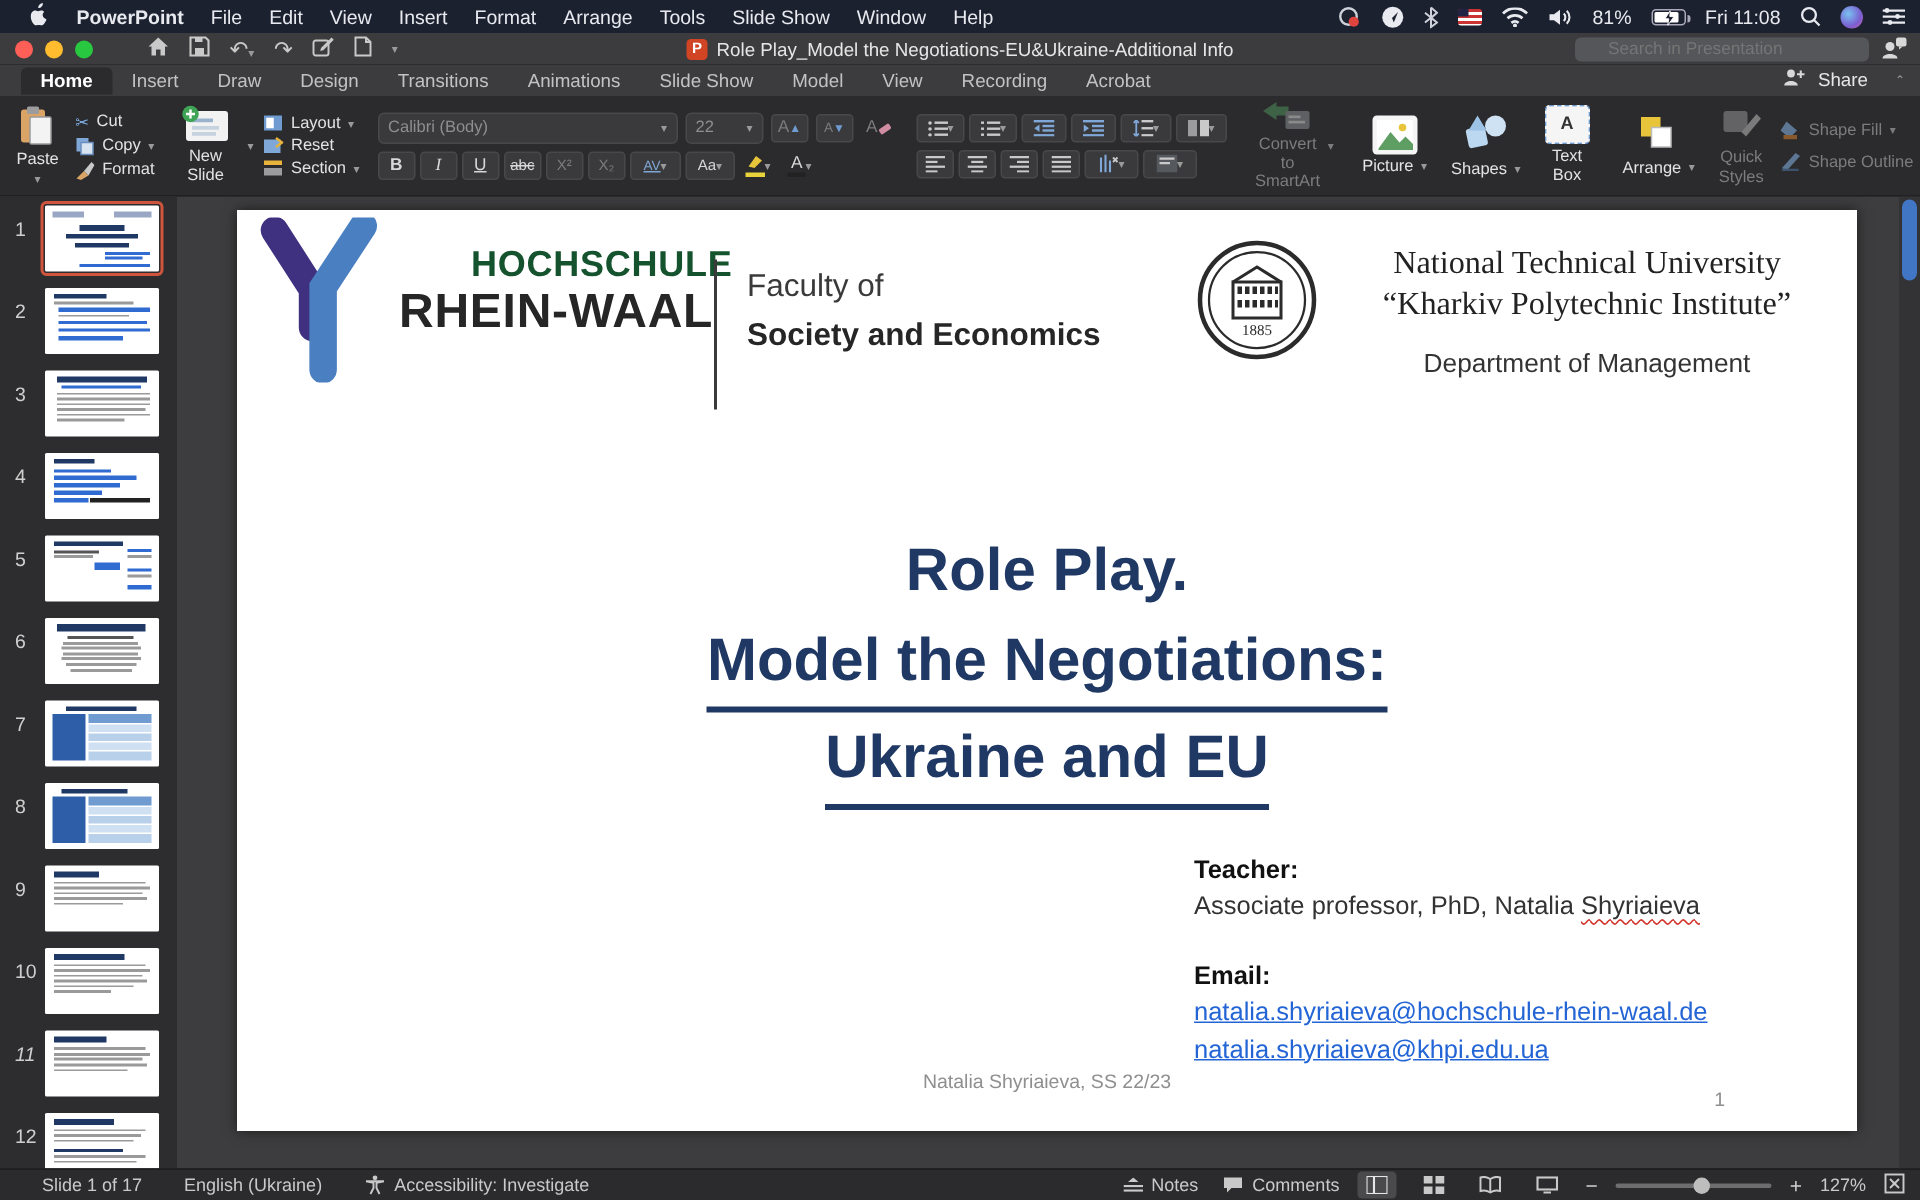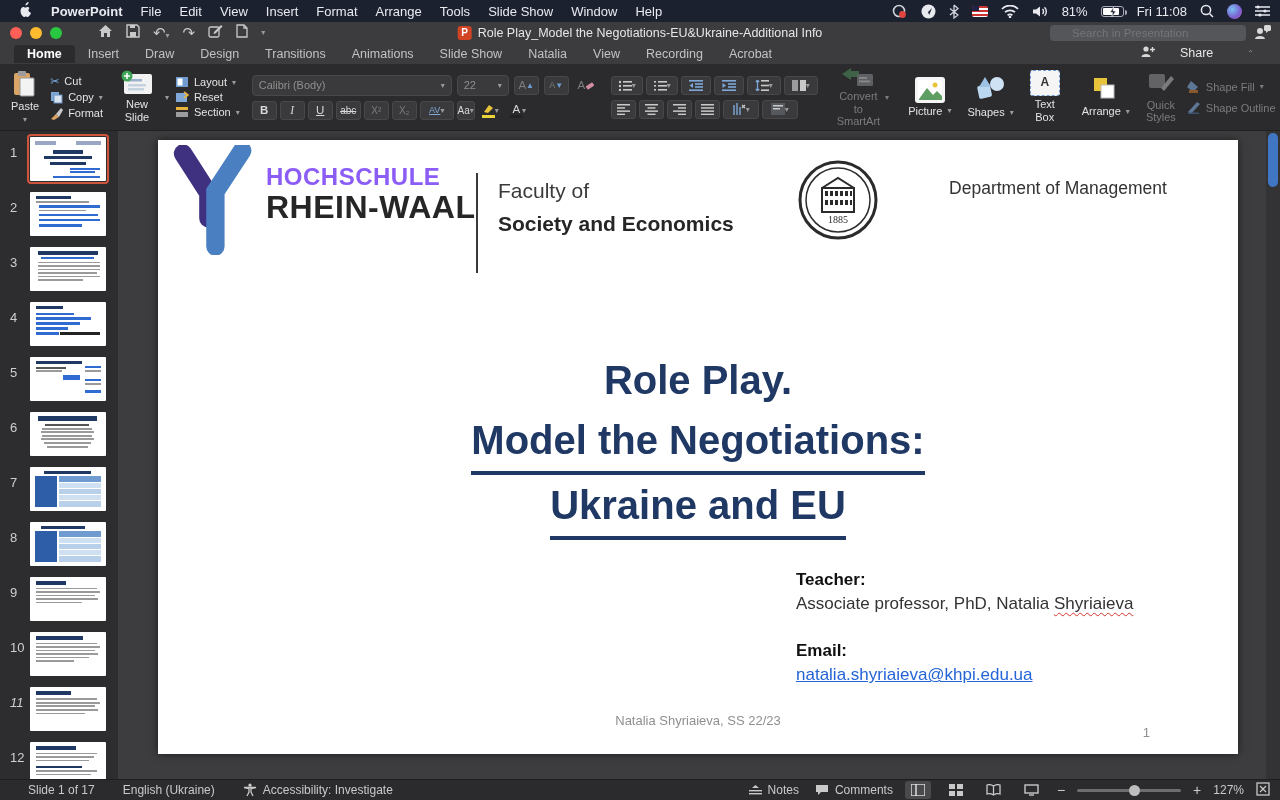--- a/index.html
+++ b/index.html
@@ -34,21 +34,21 @@
     font-weight:bold; display:flex; align-items:center; justify-content:center; }
   #tb-search { position:absolute; right:34px; top:3px; width:196px; height:16px; background:#54565a;
     border:none; border-radius:4px; color:#b5b5b5; font-size:11.5px; padding-left:22px; }
   #tb-search-ico { position:absolute; right:212px; top:5px; }
 
   
   #tabrow { position:absolute; left:0; top:43px; width:1280px; height:21px; background:#3c3c3e;
     display:flex; align-items:center; padding-left:14px; color:#c2c2c2; font-size:12.5px; }
   .tab { padding:2px 13px; border-radius:4px 4px 0 0; }
   .tab.active { background:#2b2b2d; color:#fff; font-weight:bold; }
-  #share-box { position:absolute; right:26px; top:45px; display:flex; gap:24px; align-items:center;
+  #share-box { position:absolute; right:10px; top:45px; display:flex; gap:8px; align-items:center;
     color:#e6e6e6; font-size:12.5px; z-index:60; }
 
   
   #ribbon { position:absolute; left:0; top:64px; width:1280px; height:67px; background:#2b2b2d;
     color:#e3e3e3; font-size:11px; display:flex; align-items:stretch; border-bottom:1px solid #202022; }
   .rgroup { display:flex; align-items:center; padding:4px 6px; gap:6px; }
   .rsep { width:1px; background:#1d1d1f; margin:4px 0; }
   .bigbtn { display:flex; flex-direction:column; align-items:center; justify-content:center; gap:2px;
     padding:2px 5px; text-align:center; line-height:1.15; }
   .stack { display:flex; flex-direction:column; justify-content:center; gap:3px; }
@@ -76,21 +76,21 @@
   #canvas { position:absolute; left:118px; top:0; width:1148px; height:648px; }
   #vscroll { position:absolute; right:0; top:0; width:14px; height:648px; background:#333335; }
   #vthumb { position:absolute; left:2px; top:2px; width:10px; height:54px; background:#4176c4; border-radius:5px; }
 
   
   #slide { position:absolute; left:40px; top:9px; width:1080px; height:614px; background:#fff;
     box-shadow:0 0 8px rgba(0,0,0,.55); color:#222; }
   
   #hsrw { position:absolute; left:10px; top:5px; width:590px; height:142px; }
   #hsrw-text { position:absolute; left:98px; top:18px; }
-  #hsrw-l1 { font-size:24px; font-weight:bold; color:#8b5cf6; letter-spacing:.5px; }
+  #hsrw-l1 { font-size:24px; font-weight:bold; color:#14532d; letter-spacing:.5px;margin-left:48px; }
   #hsrw-l2 { font-size:32px; font-weight:bold; color:#262626; letter-spacing:.5px; line-height:1.02; }
   #hsrw-l3 { font-size:15.5px; font-weight:bold; color:#262626; margin-top:5px; line-height:1.25; }
   #hsrw-div { position:absolute; left:308px; top:28px; width:2px; height:100px; background:#3a3a3a; }
   #faculty { position:absolute; left:330px; top:30px; font-size:21px; color:#3a3a3a; line-height:1.55; }
   #faculty .b { font-weight:bold; color:#262626; }
   
   #ntu { position:absolute; left:640px; top:18px; width:430px; }
   #ntu-seal { position:absolute; left:0; top:2px; }
   #ntu-text { position:absolute; left:95px; top:4px; width:330px; text-align:center;
     font-family:"Liberation Serif", serif; font-size:21.5px; color:#222; line-height:1.25; }
@@ -252,21 +252,21 @@
 </div>
 
 <div id="tabrow">
     <span class="tab active">Home</span>
     <span class="tab">Insert</span>
     <span class="tab">Draw</span>
     <span class="tab">Design</span>
     <span class="tab">Transitions</span>
     <span class="tab">Animations</span>
     <span class="tab">Slide Show</span>
-    <span class="tab">Natalia</span>
+    <span class="tab">Model</span>
     <span class="tab">View</span>
     <span class="tab">Recording</span>
     <span class="tab">Acrobat</span>
   </div>
 <div id="share-box">
   <span><svg width="16" height="13" viewBox="0 0 16 13">
         <circle cx="6" cy="4" r="2.6" fill="#d8d8d8"></circle>
         <path d="M1.5 12 C1.5 8 10.5 8 10.5 12 Z" fill="#d8d8d8"></path>
         <path d="M12.5 2 v5 M10 4.5 h5" stroke="#d8d8d8" stroke-width="1.4"></path>
       </svg></span>
@@ -380,21 +380,21 @@
       <div class="tile" style="font-weight:bold">B</div>
       <div class="tile" style="font-style:italic;font-family:'Liberation Serif',serif">I</div>
       <div class="tile" style="text-decoration:underline">U</div>
       <div class="tile" style="text-decoration:line-through;font-size:10px">abc</div>
       <div class="tile dis" style="font-size:10px">X²</div>
       <div class="tile dis" style="font-size:10px">X₂</div>
       <div class="tile" style="width:34px">
           <span style="font-size:9px;text-decoration:underline;color:#7fa8d8">AV</span>
           <span class="caret">▾</span>
         </div>
-      <div class="tile" style="width:18px">
+      <div class="tile" style="width:33px">
           <span style="font-size:10px">Aa</span>
           <span class="caret">▾</span>
         </div>
       <div class="tile noborder">
           <span style="border-bottom:3px solid #e8d33a;padding:0 1px"><svg width="11" height="9" viewBox="0 0 11 9">
               <path d="M1 8 L6 1 L10 4 L5 9Z" fill="#e8c43a"></path>
             </svg></span>
           <span class="caret">▾</span>
         </div>
       <div class="tile noborder">
@@ -807,35 +807,37 @@
             <rect x="27" y="40" width="3" height="5"></rect>
               <rect x="32" y="40" width="3" height="5"></rect>
               <rect x="37" y="40" width="3" height="5"></rect>
               <rect x="42" y="40" width="3" height="5"></rect>
               <rect x="47" y="40" width="3" height="5"></rect>
               <rect x="52" y="40" width="2" height="5"></rect>
           </g>
           <text x="40" y="63" text-anchor="middle" font-size="10" font-family="Liberation Serif, serif" fill="#2b2b2b">1885</text>
         </svg>
         <div id="ntu-text">
+          <div><span>National Technical University</span><br><span>“Kharkiv Polytechnic Institute”</span></div>
           <div id="ntu-dept">Department of Management</div>
         </div>
       </div>
 
       <div id="stitle">
         <div>Role Play.</div>
         <div><span class="ul">Model the Negotiations:</span></div>
         <div><span class="ul">Ukraine and EU</span></div>
       </div>
 
       <div id="teacher">
         <div class="hd">Teacher:</div>
         <div><span>Associate professor, PhD, Natalia </span><span class="wavy">Shyriaieva</span></div>
         <div style="height:23px"></div>
         <div class="hd">Email:</div>
+        <div><a href="#">natalia.shyriaieva@hochschule-rhein-waal.de</a></div>
         <div><a href="#">natalia.shyriaieva@khpi.edu.ua</a></div>
       </div>
 
       <div id="sfooter">Natalia Shyriaieva, SS 22/23</div>
       <div id="spagenum">1</div>
     </div>
   </div>
 
   <div id="vscroll">
       <div id="vthumb"></div>

